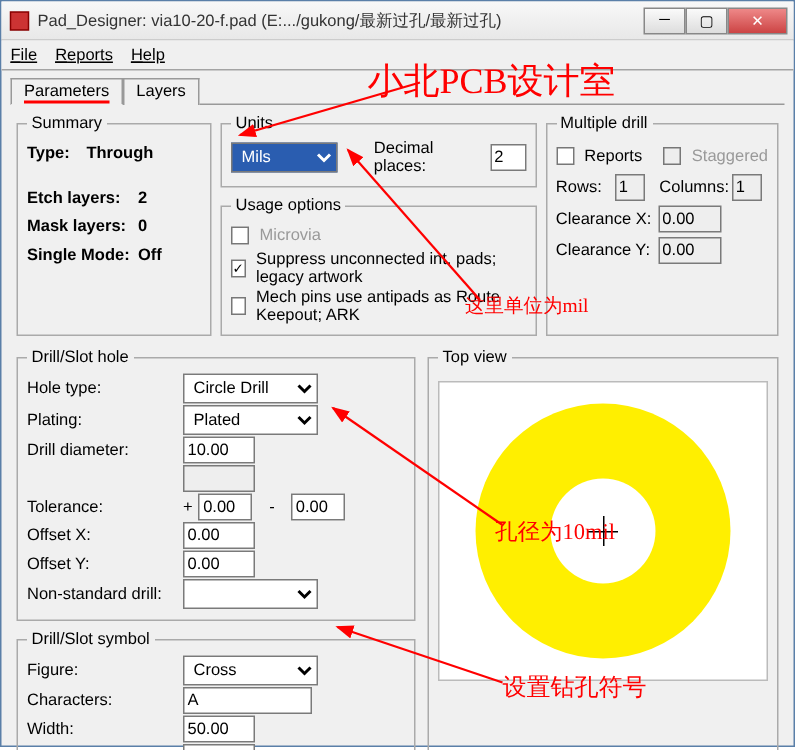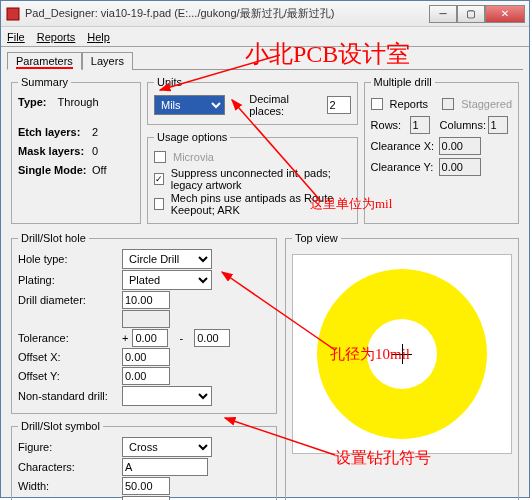--- a/index.html
+++ b/index.html
@@ -16,21 +16,21 @@
 .menuitem::first-letter { text-decoration: underline; }
 .tabs { margin: 4px 6px 0 6px; display: flex; border-bottom: 1px solid #999; }
 .tab { padding: 2px 8px; border:1px solid #999; border-bottom:none; background:#f0f0f0; margin-right:0; position:relative; top:1px; }
 .tab.active { background:#f0f0f0; border-bottom:1px solid #f0f0f0; }
 .tab.active .tlabel { border-bottom:2px solid red; }
 .content { padding: 4px 10px; }
 fieldset { border:1px solid #aaa; margin: 2px 0 6px 0; padding: 4px 6px 6px 6px; }
 legend { padding: 0 3px; }
 .row { display:flex; align-items:center; margin: 1px 0; gap:4px; min-height:18px; }
 .lab { display:inline-block;font-weight:bold; }
-.val { display:inline-block; }
+.val { display:inline-block;font-weight:bold; }
 select, input[type=text] { border:1px solid #7a7a7a; background:#fff; height:18px; padding:0 2px; }
 select { height:20px; }
 .cb { width:12px;height:12px;border:1px solid #777;background:#fff;display:inline-flex;align-items:center;justify-content:center;margin-right:3px; font-size:9px; }
 .toprow { display:flex; gap:6px; }
 .mdcol .row { margin:3px 0; }
 .midrow { display:flex; gap:8px; }
 .leftcol { width: 270px; }
 .preview { flex:1; }
 .previewbox { width:220px; height:200px; background:#fff; border:1px solid #bbb; position:relative; margin-top:6px; }
 .ring { position:absolute; left:50%; top:50%; width:170px; height:170px; border-radius:50%; background:#ffef00; transform:translate(-50%,-50%); }
@@ -45,21 +45,21 @@
 </head>
 <body>
 
 <div class="window">
   <div class="titlebar">
     <span class="ico">
         <svg width="14" height="14">
           <rect x="1" y="1" width="12" height="12" fill="#c33" stroke="#800"></rect>
         </svg>
       </span>
-    <span class="title">Pad_Designer: via10-19-f.pad (E:.../gukong/最新过孔/最新过孔)</span>
+    <span class="title">Pad_Designer: via10-20-f.pad (E:.../gukong/最新过孔/最新过孔)</span>
     <div class="winbtns">
       <div class="winbtn">─</div>
       <div class="winbtn">▢</div>
       <div class="winbtn close">✕</div>
     </div>
   </div>
 
   <div class="menubar">
     <span class="menuitem">File</span>
     <span class="menuitem">Reports</span>

